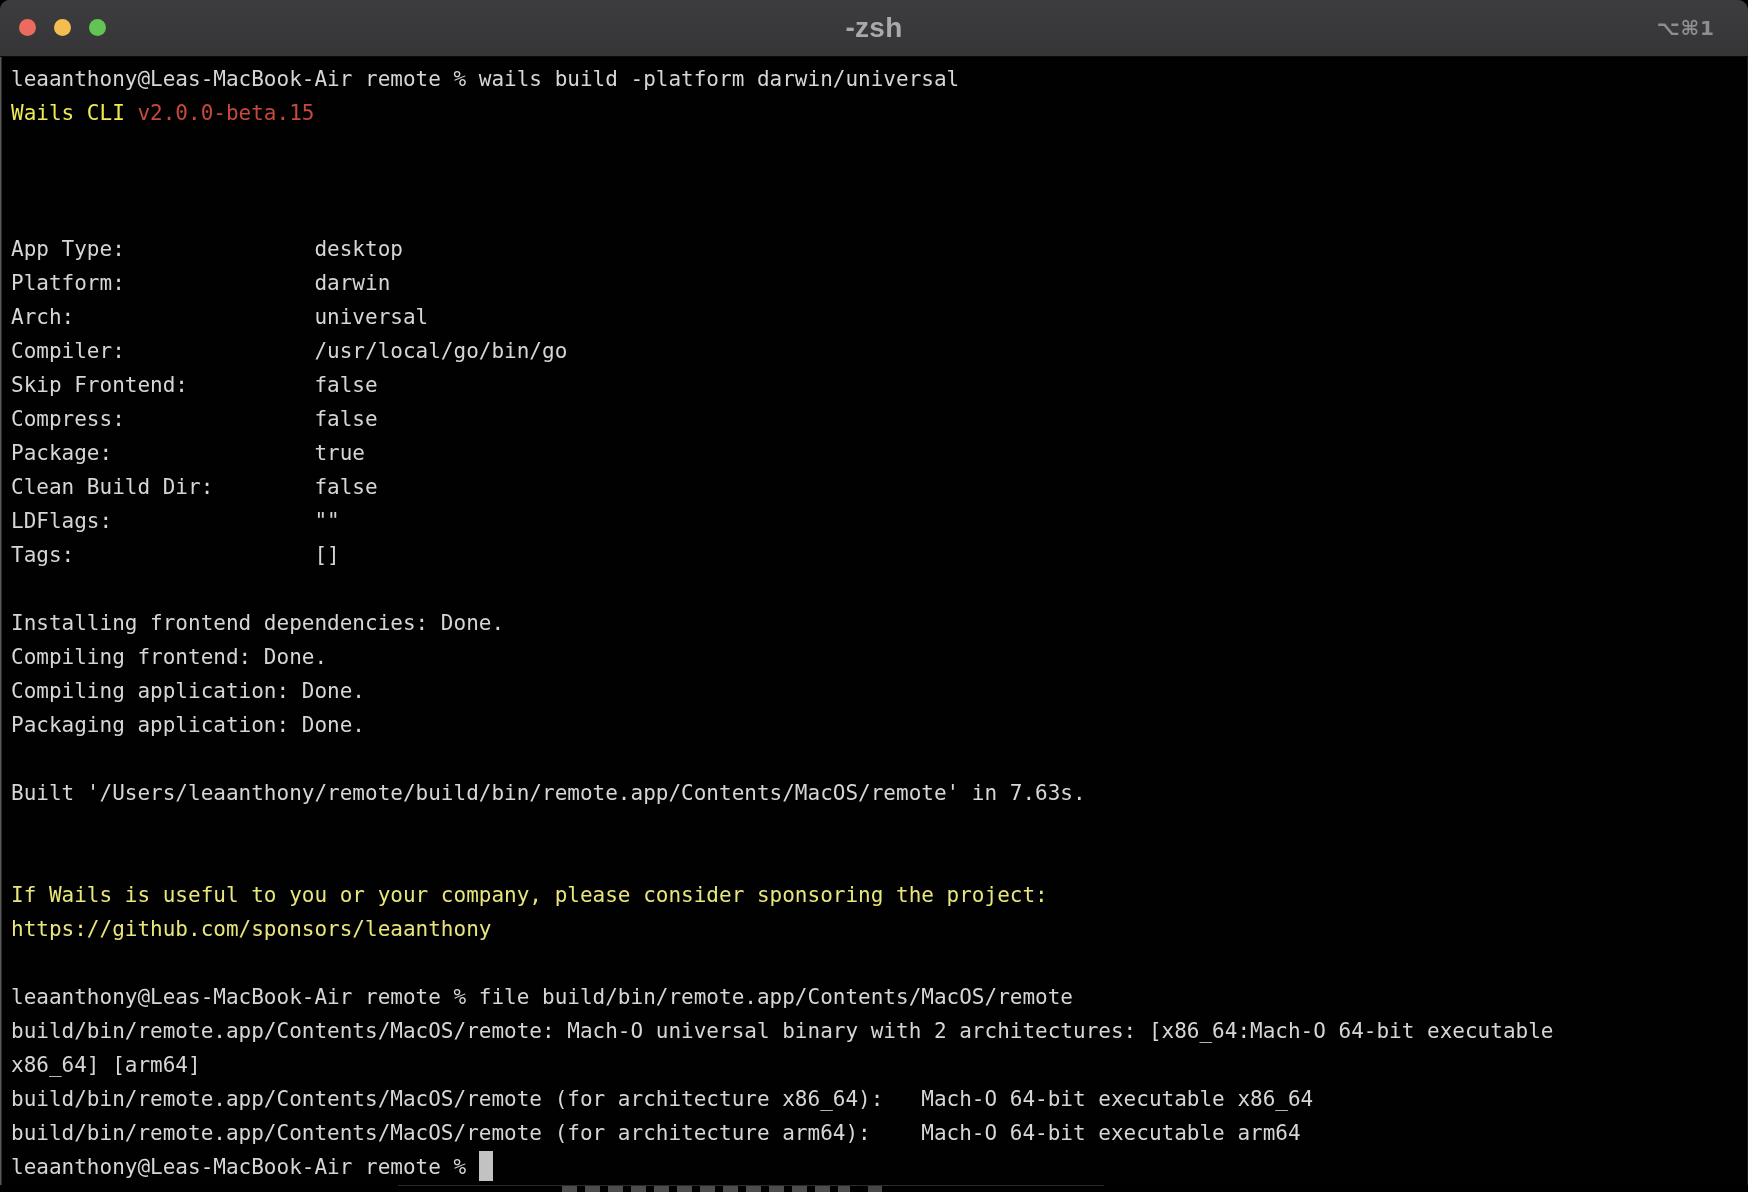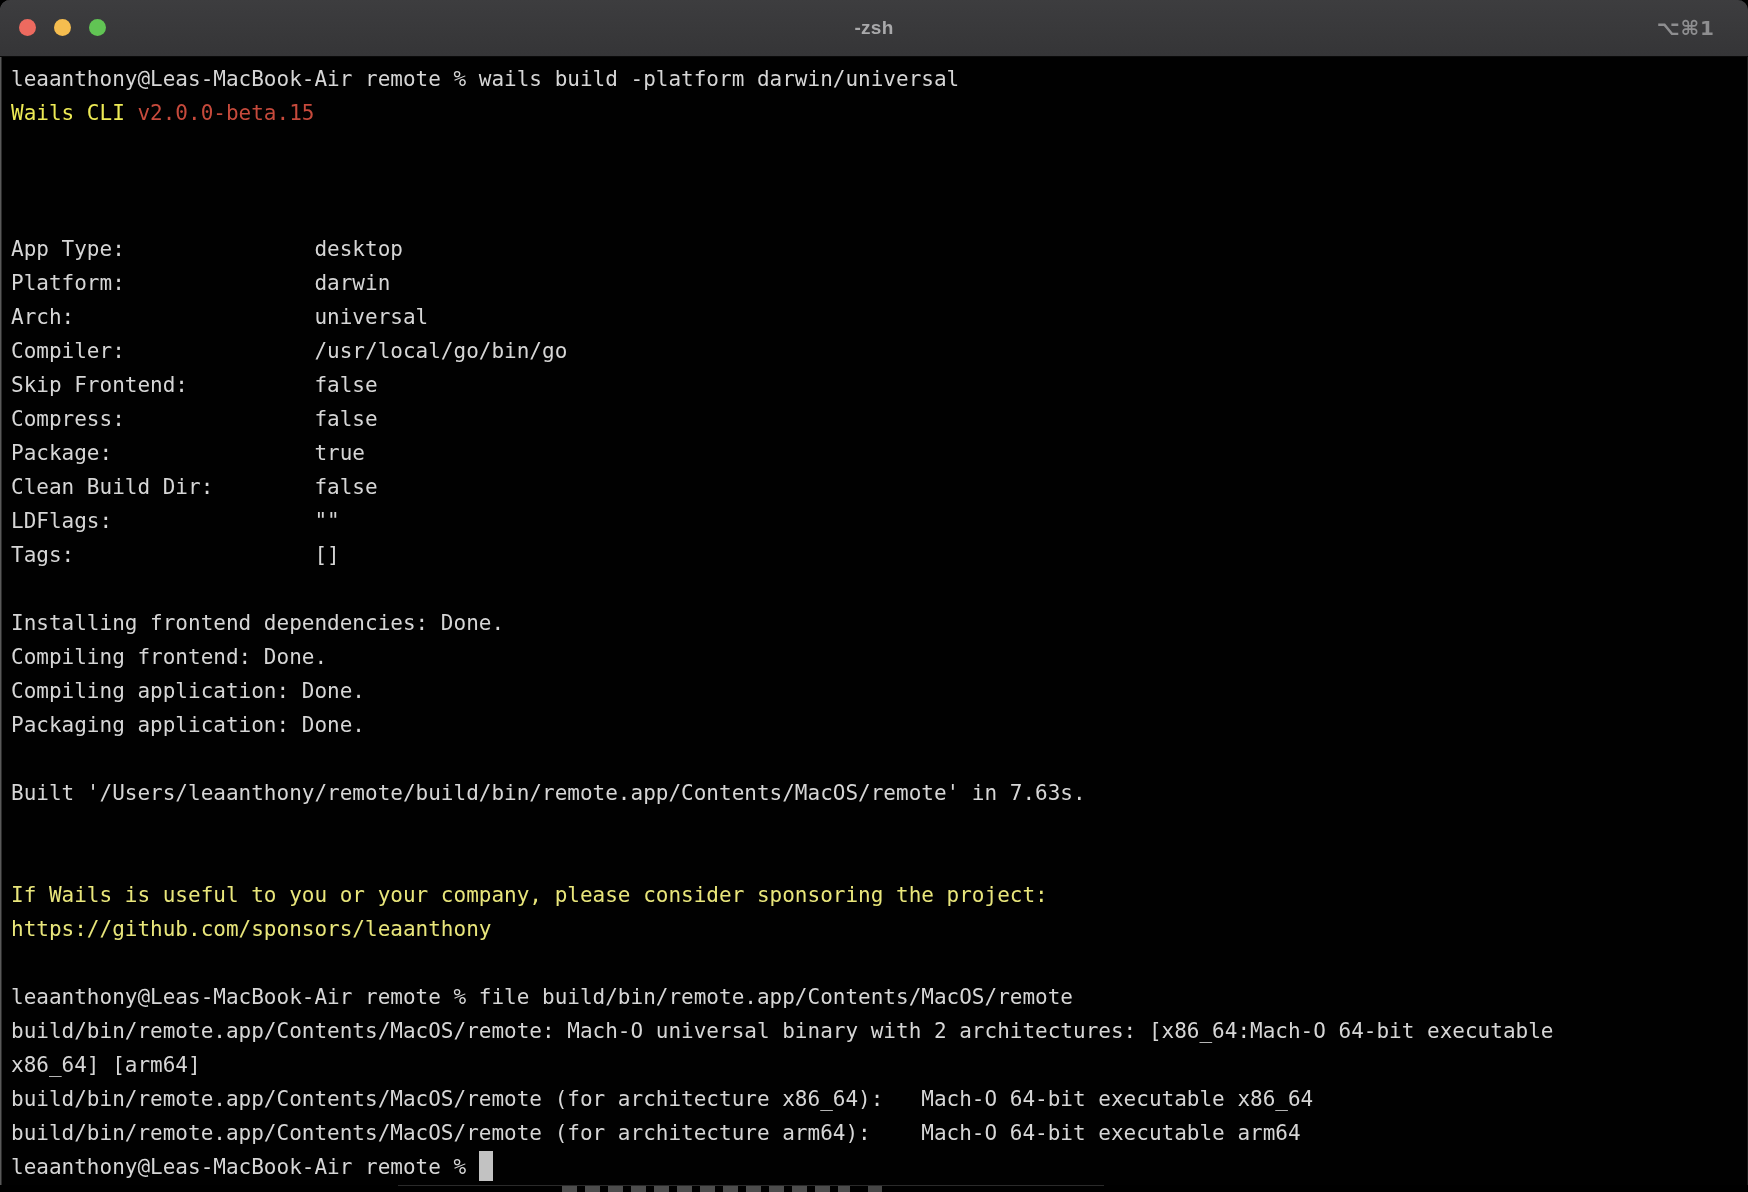--- a/index.html
+++ b/index.html
@@ -18,21 +18,21 @@
     background:linear-gradient(#3d3d3f,#353537);
     border-radius:10px 10px 0 0;
     border-bottom:1px solid #0a0a0a;
     font-family:"Liberation Sans",sans-serif;
   }
   .traffic{position:absolute;left:19px;top:19px;display:flex;gap:18px;}
   .light{width:17px;height:17px;border-radius:50%;display:inline-block;}
   .tb-title{
     position:absolute;left:0;right:0;top:0;height:56px;
     display:flex;align-items:center;justify-content:center;
-    font-weight:bold;font-size:19px;letter-spacing:.3px;
+    font-weight:bold;font-size:28px;letter-spacing:.3px;
   }
   .tb-shortcut{
     position:absolute;right:33px;top:0;height:56px;
     display:flex;align-items:center;
     font-family:"DejaVu Sans",sans-serif;
     font-weight:bold;font-size:20px;letter-spacing:1px;
   }
 
   
   .screen{

